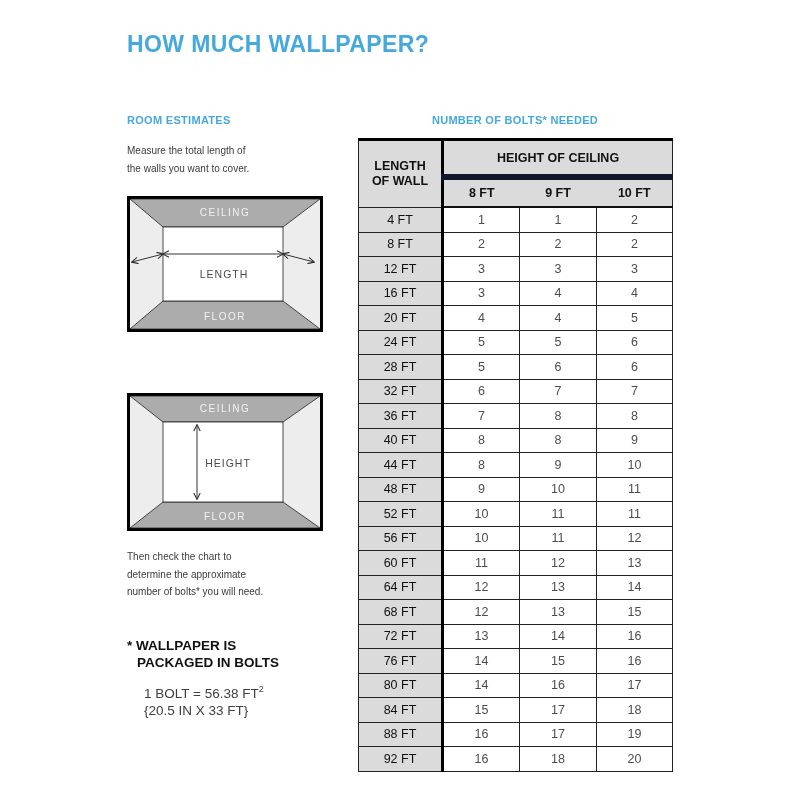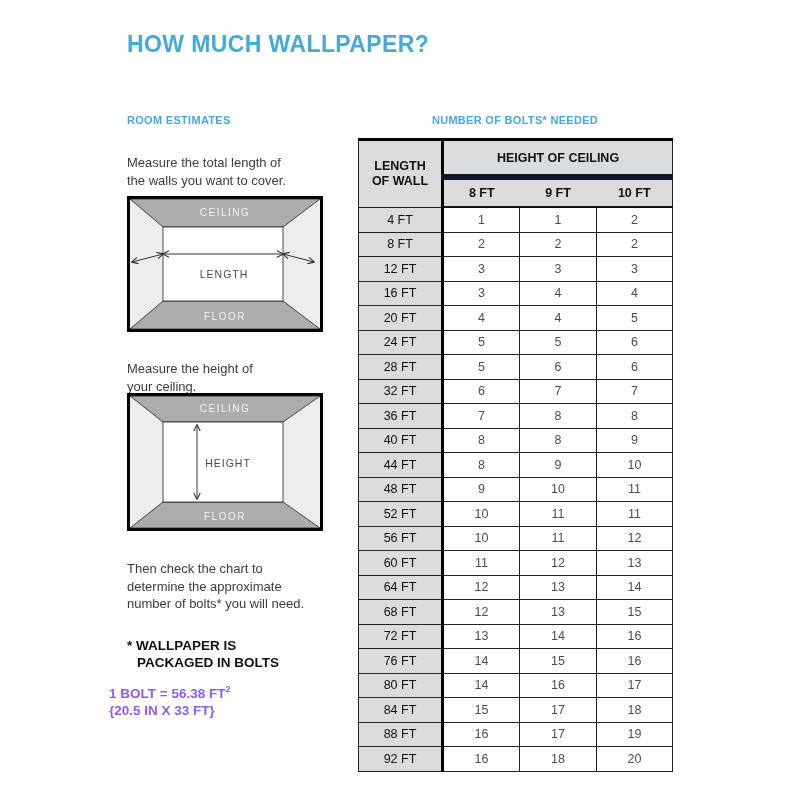--- a/index.html
+++ b/index.html
@@ -10,37 +10,37 @@
   .page-title{
     position:absolute;left:127px;top:31px;
     font-size:23px;font-weight:bold;letter-spacing:.4px;color:#45A9DC;
   }
   .section-heading{
     position:absolute;font-size:11px;font-weight:bold;letter-spacing:.3px;color:#45A9DC;
   }
   .room-heading{left:127px;top:114px;}
   .table-heading{left:358px;top:114px;width:314px;text-align:center;}
   .step-text{
-    position:absolute;left:127px;font-size:13px;line-height:17.5px;
-    color:#3c3c3c;white-space:pre-line;margin-top:12px;
+    position:absolute;left:127px;font-size:10px;line-height:17.5px;
+    color:#3c3c3c;white-space:pre-line;
   }
   .step-1{top:142px;}
   .step-2{top:348px;}
   .step-3{top:548px;}
   .diagram{position:absolute;left:127px;}
   .diagram-1{top:196px;}
   .diagram-2{top:393px;}
   .footnote{
     position:absolute;left:127px;top:637px;font-size:13.5px;font-weight:bold;
     line-height:17px;color:#111;
   }
   .footnote .indent{margin-left:10px;}
   .bolt-info{
-    position:absolute;left:109px;top:681px;font-size:13.5px;font-weight:bold;
-    line-height:17px;color:#8b5cf6;
+    position:absolute;left:144px;top:681px;font-size:13.5px;font-weight:normal;
+    line-height:17px;color:#404040;
   }
   .bolt-info sup{font-size:9px;}
   table.bolts{
     position:absolute;left:358px;top:138px;width:314px;
     border-collapse:collapse;table-layout:fixed;
     border-top:3px solid #000;border-bottom:1px solid #222;
     border-left:1px solid #222;border-right:1px solid #222;
   }
   table.bolts th, table.bolts td{padding:0;vertical-align:middle;text-align:center;}
   table.bolts thead th{
@@ -86,22 +86,20 @@
     <g stroke="#333" stroke-width="1" fill="none">
       <line x1="36" y1="58" x2="156" y2="58" marker-start="url(#ah1)" marker-end="url(#ah1)"></line>
       <line x1="5" y1="66" x2="36" y2="58" marker-start="url(#ah1)" marker-end="url(#ah1)"></line>
       <line x1="156" y1="58" x2="187" y2="66" marker-start="url(#ah1)" marker-end="url(#ah1)"></line>
     </g>
     <text class="band-label" x="98" y="20" text-anchor="middle">CEILING</text>
     <text class="measure-label" x="97" y="82" text-anchor="middle">LENGTH</text>
     <text class="band-label" x="98" y="124" text-anchor="middle">FLOOR</text>
   </svg>
 
-  <div class="step-text step-2">Measure the height of
-your ceiling.</div>
 
   <svg class="diagram diagram-2" width="196" height="138" viewBox="0 0 196 138">
     <defs>
       <marker id="ah2" viewBox="0 0 10 10" refX="8.5" refY="5" markerWidth="8" markerHeight="8" orient="auto-start-reverse">
         <path d="M1,1 L9,5 L1,9" fill="none" stroke="#333" stroke-width="1.4"></path>
       </marker>
     </defs>
     <rect x="1.5" y="1.5" width="193" height="135" fill="#EDEDED" stroke="#000" stroke-width="3"></rect>
     <polygon points="3,3 193,3 156,29 36,29" fill="#ACACAC" stroke="#222" stroke-width="0.8"></polygon>
     <polygon points="3,135 193,135 156,109 36,109" fill="#ACACAC" stroke="#222" stroke-width="0.8"></polygon>

